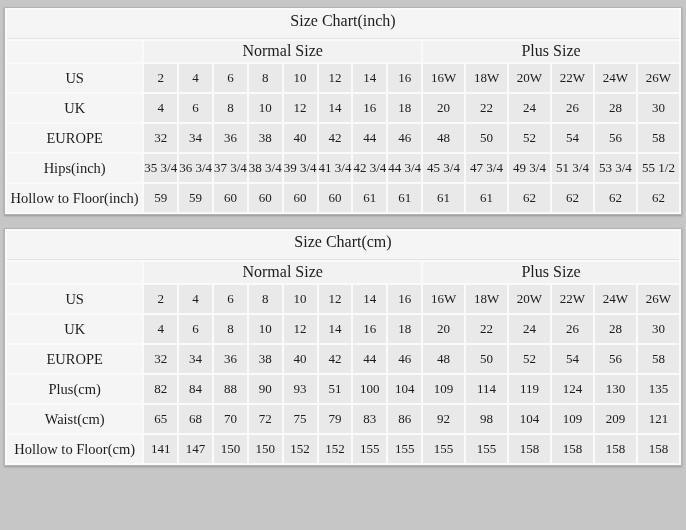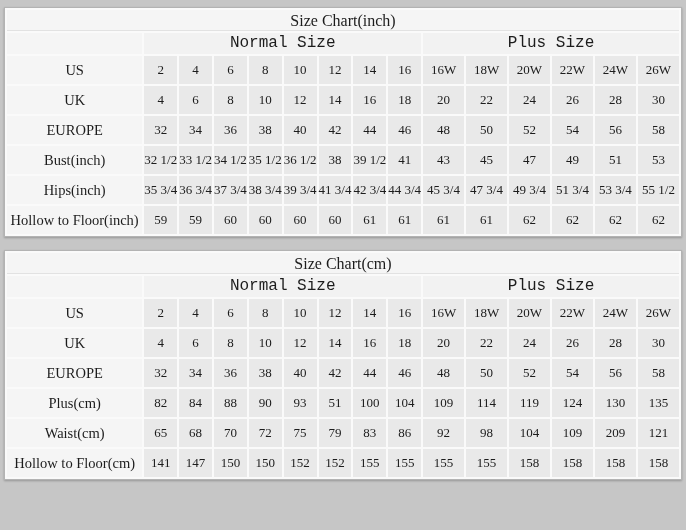--- a/index.html
+++ b/index.html
@@ -26,28 +26,27 @@
     border-spacing: 2px;
     background: #fafafa;
   }
   col.col-label  { width: 20.8%; }
   col.col-normal { width: 5.05%; }
   col.col-plus   { width: 6.30%; }
   td { text-align: center; vertical-align: middle; overflow: visible; white-space: nowrap; }
   .title-cell {
     background: #f5f5f5;
     font-size: 16px;
-    padding: 2px 0 0 0;
+    padding: 2px 0 8px 0;
     border-bottom: 1px solid #e2e2e2;
   }
   .group-header {
     background: #f2f2f2;
     font-size: 16px;
     padding: 1px 0 2px 0;
-    font-family: Liberation Mono, monospace;
   }
   .corner-cell { background: #f5f5f5; }
   .row-label {
     background: #f5f5f5;
     font-size: 14.5px;
     padding: 5px 2px;
     text-align: center;
   }
   .data-cell {
     background: #e9e9e9;
@@ -133,37 +132,20 @@
             <td class="data-cell">44</td>
             <td class="data-cell">46</td>
             <td class="data-cell">48</td>
             <td class="data-cell">50</td>
             <td class="data-cell">52</td>
             <td class="data-cell">54</td>
             <td class="data-cell">56</td>
             <td class="data-cell">58</td>
           </tr>
           <tr>
-            <td class="row-label">Bust(inch)</td>
-            <td class="data-cell">32 1/2</td>
-            <td class="data-cell">33 1/2</td>
-            <td class="data-cell">34 1/2</td>
-            <td class="data-cell">35 1/2</td>
-            <td class="data-cell">36 1/2</td>
-            <td class="data-cell">38</td>
-            <td class="data-cell">39 1/2</td>
-            <td class="data-cell">41</td>
-            <td class="data-cell">43</td>
-            <td class="data-cell">45</td>
-            <td class="data-cell">47</td>
-            <td class="data-cell">49</td>
-            <td class="data-cell">51</td>
-            <td class="data-cell">53</td>
-          </tr>
-          <tr>
             <td class="row-label">Hips(inch)</td>
             <td class="data-cell">35 3/4</td>
             <td class="data-cell">36 3/4</td>
             <td class="data-cell">37 3/4</td>
             <td class="data-cell">38 3/4</td>
             <td class="data-cell">39 3/4</td>
             <td class="data-cell">41 3/4</td>
             <td class="data-cell">42 3/4</td>
             <td class="data-cell">44 3/4</td>
             <td class="data-cell">45 3/4</td>

